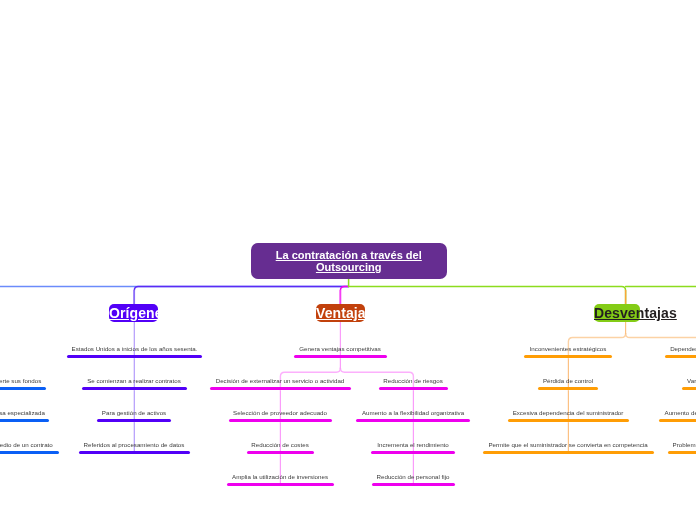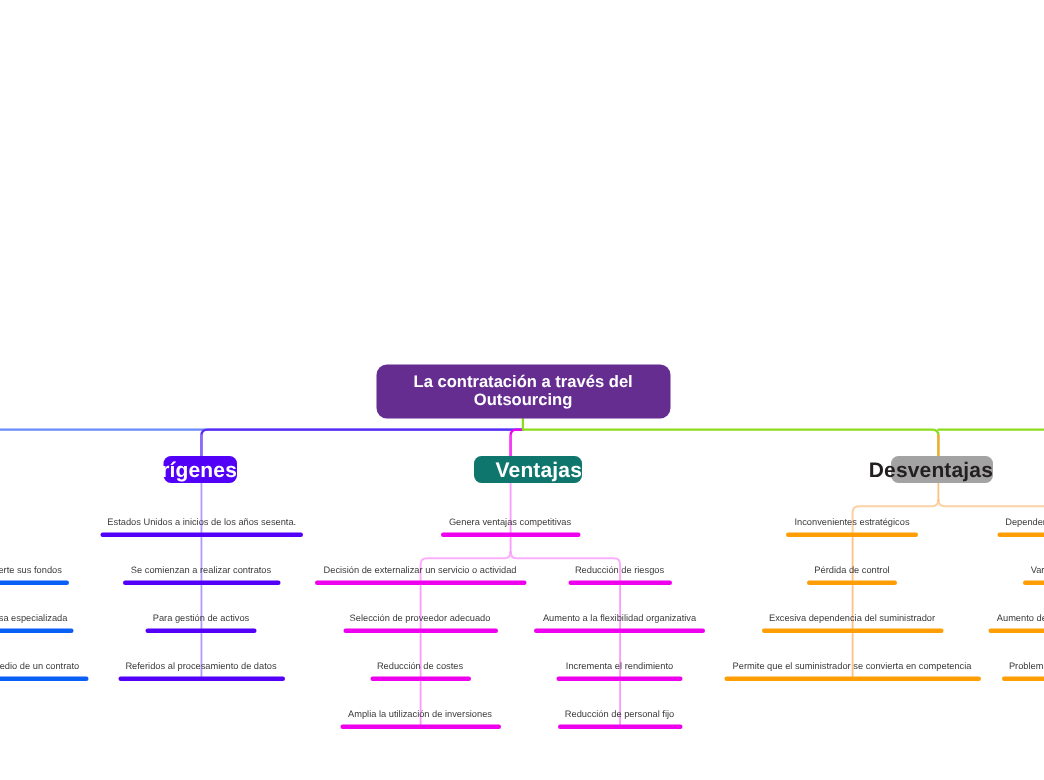--- a/index.html
+++ b/index.html
@@ -1,22 +1,22 @@
 <!DOCTYPE html>
 <html><head>
 <meta charset="utf-8">
 <title>La contratación a través del Outsourcing</title>
 <style>
   html,body{margin:0;padding:0;width:696px;height:520px;overflow:hidden;background:#ffffff;}
   body{font-family:"Liberation Sans",sans-serif;}
   #canvas{position:absolute;left:0;top:0;width:696px;height:520px;background:#fff;}
   svg#links{position:absolute;left:0;top:0;width:696px;height:520px;}
 
-  .node{position:absolute;display:flex;align-items:center;justify-content:flex-end;
-        text-align:center;box-sizing:border-box;}
+  .node{position:absolute;display:flex;align-items:center;justify-content:flex-start;
+        text-align:center;box-sizing:border-box;text-decoration:underline;}
 
   .root{left:251px;top:242.5px;width:195.5px;height:36.5px;padding-top:2px;box-sizing:border-box;border-radius:7px;
         font-weight:bold;font-size:11.05px;line-height:11.5px;}
 
   .branch{height:18px;border-radius:5px;font-weight:bold;font-size:14px;
           letter-spacing:0.1px;}
 
   .leaf{position:absolute;display:flex;flex-direction:column;align-items:center;
         width:0;white-space:nowrap;}
   .leaf .txt{font-size:6.2px;color:#3b3b3b;line-height:7.5px;}
@@ -61,24 +61,24 @@
       <path d="M 720 358.5 L 720 387" fill="none" stroke="#fcc183" stroke-width="1.2" stroke-linecap="round"></path>
       <path d="M 720 390.5 L 720 419" fill="none" stroke="#fcc183" stroke-width="1.2" stroke-linecap="round"></path>
       <path d="M 720 422.5 L 720 451" fill="none" stroke="#fcc183" stroke-width="1.2" stroke-linecap="round"></path>
     </svg>
 <div class="node root" style="background: rgb(102, 45, 145); color: rgb(255, 255, 255);">
       <span>La contratación a través del Outsourcing</span>
     </div>
     <div class="node branch" style="left: 109px; top: 304px; width: 49px; background: rgb(82, 0, 247); color: rgb(255, 255, 255);">
       <span>Orígenes</span>
     </div>
-    <div class="node branch" style="left: 316px; top: 304px; width: 72px; background: #0f766e; color: rgb(255, 255, 255);">
+    <div class="node branch" style="left: 316px; top: 304px; width: 49px; background: #c2410c; color: rgb(255, 255, 255);">
       <span>Ventajas</span>
     </div>
-    <div class="node branch" style="left: 594px; top: 304px; width: 68px; background: #a3a3a3; color: rgb(35, 31, 32);">
+    <div class="node branch" style="left: 594px; top: 304px; width: 46px; background: #84cc16; color: rgb(35, 31, 32);">
       <span>Desventajas</span>
     </div>
     <div class="leaf" style="left: -10px; top: 377px;">
       <div class="txt">Una empresa que invierte sus fondos</div>
       <div class="bar" style="width: 112px; background: rgb(10, 95, 245);"></div>
     </div>
     <div class="leaf" style="left: -10px; top: 409px;">
       <div class="txt">Transfiere a una empresa especializada</div>
       <div class="bar" style="width: 118px; background: rgb(10, 95, 245);"></div>
     </div>

